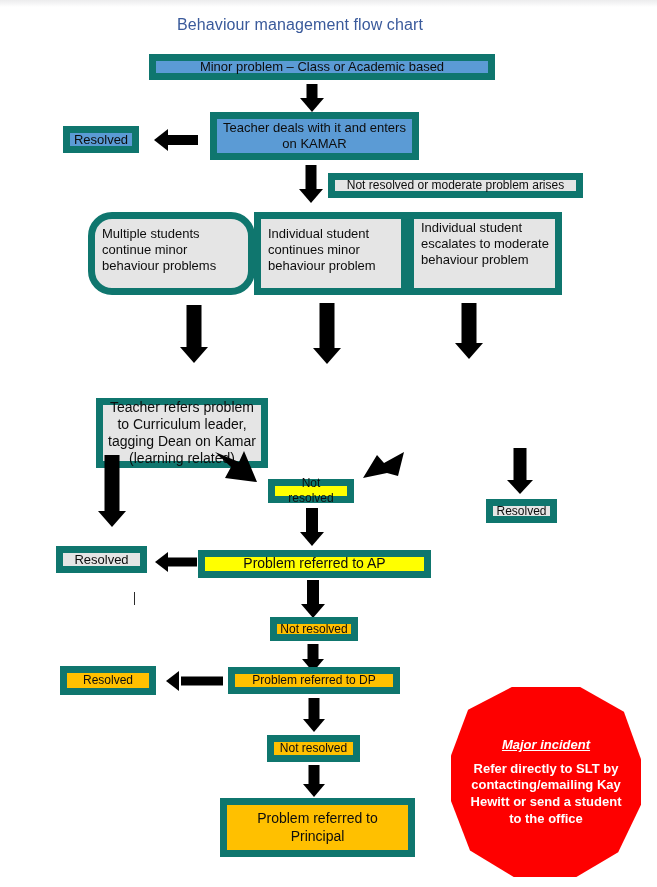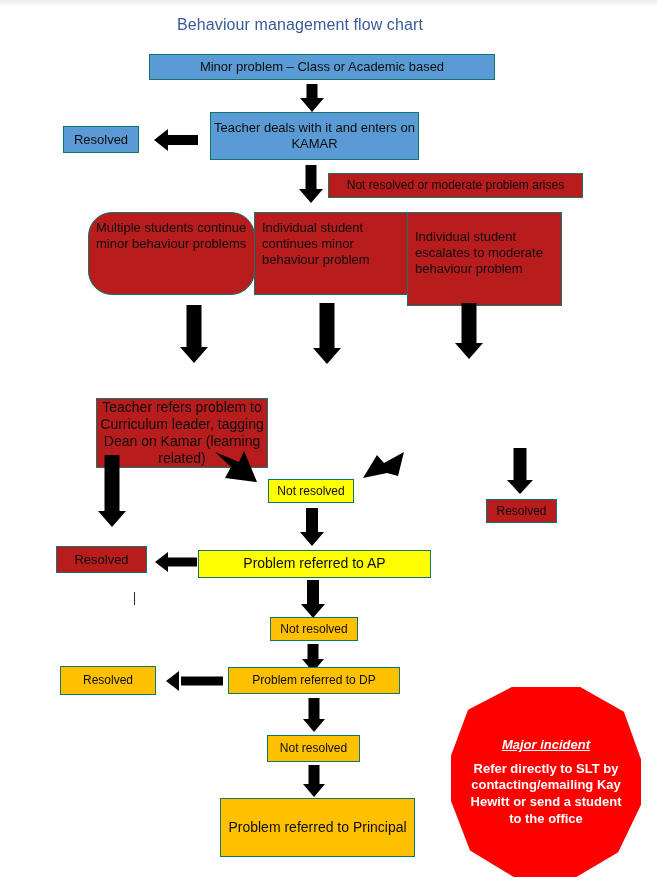--- a/index.html
+++ b/index.html
@@ -28,31 +28,31 @@
     left: 0; top: 16px;
     width: 600px;
     text-align: center;
     color: #3a5a9b;
     font-size: 16px;
     letter-spacing: 0.1px;
   }
   .box {
     position: absolute;
     box-sizing: border-box;
-    border: 1px solid #0f766e;
+    border: 7px solid #0f766e;
     display: flex;
     align-items: center;
     justify-content: center;
     text-align: center;
     color: #0d0d0d;
     line-height: 1.22;
     padding: 1px 3px;
   }
   .blue  { background: #5b9bd5; }
-  .green { background: #b91c1c; }
+  .green { background: #e5e5e5; }
   .yellow{ background: #ffff00; }
   .orange{ background: #ffc000; }
 
   
   .arrow-down {
     position: absolute;
   }
   .arrow-down .shaft {
     position: absolute;
     background: #000;
@@ -165,21 +165,21 @@
   </div>
 
   <div class="box green" style="left:88px; top:212px; width:167px; height:83px; font-size:13px; justify-content:flex-start; text-align:left; padding-left:7px; align-items:flex-start; padding-top:7px;border-radius:24px;">
     <span>Multiple students continue minor behaviour problems</span>
   </div>
 
   <div class="box green" style="left:254px; top:212px; width:154px; height:83px; font-size:13px; justify-content:flex-start; text-align:left; padding-left:7px; align-items:flex-start; padding-top:7px;">
     <span>Individual student continues minor behaviour problem</span>
   </div>
 
-  <div class="box green" style="left:407px; top:212px; width:155px; height:94px; font-size:13px; justify-content:flex-start; text-align:left; padding-left:7px; align-items:flex-start; padding-top:16px;">
+  <div class="box green" style="left:407px; top:212px; width:155px; height:83px; font-size:13px; justify-content:flex-start; text-align:left; padding-left:7px; align-items:flex-start; padding-top:1px;">
     <span>Individual student escalates to moderate behaviour problem</span>
   </div>
 
   <div class="arrow-down" style="left:178px; top:305px; width:32px; height:58px;">
     <div class="shaft" style="width:15px; height:44px;"></div>
     <div class="head" style="border-left-width:14px; border-right-width:14px; border-top-width:16px;"></div>
   </div>
   <div class="arrow-down" style="left:311px; top:303px; width:32px; height:61px;">
     <div class="shaft" style="width:15px; height:47px;"></div>
     <div class="head" style="border-left-width:14px; border-right-width:14px; border-top-width:16px;"></div>

